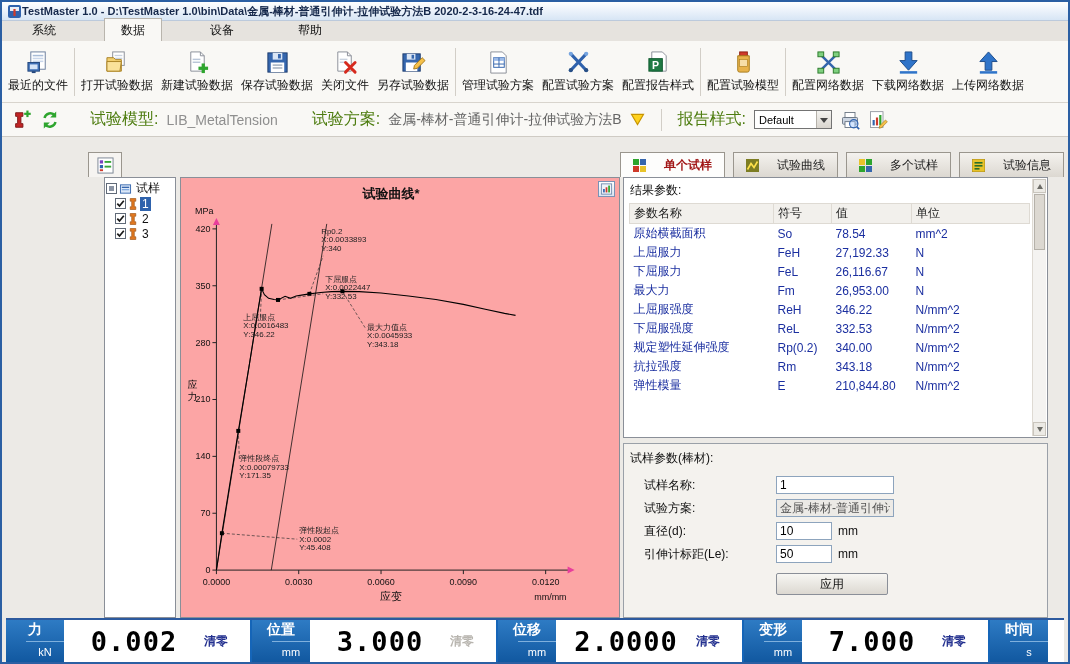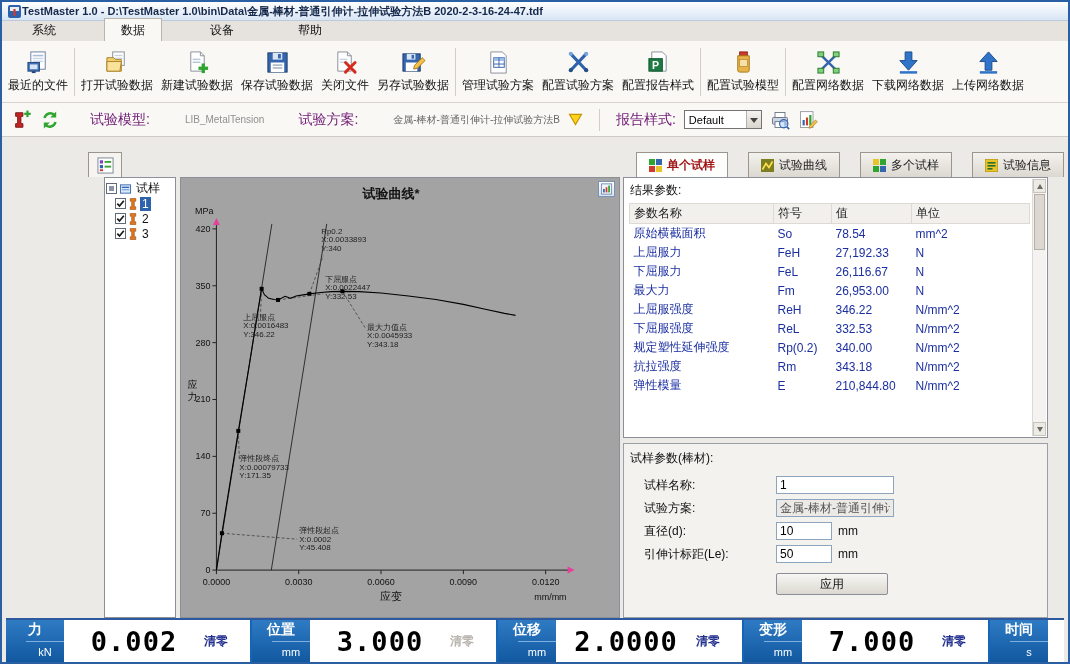--- a/index.html
+++ b/index.html
@@ -17,53 +17,53 @@
 
 #toolbar{height:62px;flex:none;background:#f9f8f5;border-bottom:1px solid #d8d4cd;display:flex;align-items:center;padding:1px 2px;}
 .tbtn{display:flex;flex-direction:column;align-items:center;justify-content:center;gap:2px;padding:2px 4px;height:56px;}
 .ticon{width:25px;height:25px;}
 .ticon svg,.ticon2 svg,.appicon svg,.ltabicon svg,.rtab-icon svg,.cb svg,.titem-icon svg,.warnicon svg,#chart-corner-btn svg{width:100%;height:100%;display:block;}
 .tlabel{font-size:12px;color:#111;white-space:nowrap;}
 .tsep{width:1px;height:48px;background:#d2cec7;margin:0 2px;flex:none;}
 
 #toolbar2{height:34px;flex:none;background:#f9f8f5;border-bottom:1px solid #cfcbc4;display:flex;align-items:center;gap:8px;padding:0 10px;}
 .ticon2{width:20px;height:20px;flex:none;}
-.t2label{font-size:14px;color:#701a75;white-space:nowrap;}
+.t2label{font-size:16px;color:#4d7c0f;white-space:nowrap;}
 .m26{margin-left:22px;}
 .m30{margin-left:26px;}
-.t2value{font-size:10px;color:#8f8f8f;white-space:nowrap;margin-left:27px;}
+.t2value{font-size:14px;color:#8f8f8f;white-space:nowrap;}
 .t2value.dark{color:#666;}
 .warnicon{width:15px;height:13px;flex:none;}
 .vsep{width:1px;height:22px;background:#d2cec7;margin:0 8px;}
 .selectbox{display:flex;align-items:center;width:78px;height:19px;border:1px solid #737373;background:#fff;flex:none;}
 .selval{flex:1;font-size:11px;padding-left:4px;}
 .selarrow{width:15px;height:100%;background:linear-gradient(#f4f3f0,#d9d5ce);border-left:1px solid #b5b1aa;display:flex;align-items:flex-start;justify-content:center;}
 .selarrow::after{content:"";border:4px solid transparent;border-top:5px solid #444;margin-top:7px;}
 #spacer{height:12px;flex:none;}
 
 #tabrow{height:28px;flex:none;display:flex;align-items:flex-end;padding:0 4px 0 86px;}
 #left-tab{width:34px;height:25px;background:#f6f4f1;border:1px solid #9a968e;border-bottom:none;display:flex;align-items:center;justify-content:center;}
 .ltabicon{width:17px;height:17px;}
 #right-tabs{margin-left:auto;display:flex;align-items:flex-end;}
-.rtab{height:25px;display:flex;align-items:center;gap:5px;padding:0 12px;font-size:12px;color:#222;background:linear-gradient(#f4f2ee,#dcd8d1);border:1px solid #9a968e;border-bottom:none;margin-left:20px;white-space:nowrap;}
+.rtab{height:25px;display:flex;align-items:center;gap:18px;padding:0 12px;font-size:12px;color:#222;background:linear-gradient(#f4f2ee,#dcd8d1);border:1px solid #9a968e;border-bottom:none;margin-left:8px;white-space:nowrap;}
 .rtab.active{background:#fdfdfc;color:#a11616;font-weight:bold;}
 .rtab-icon{width:13px;height:13px;flex:none;}
 
 #main{flex:1;display:flex;padding:0 20px;min-height:0;}
 #left-strip{width:82px;flex:none;}
 #tree-panel{width:72px;flex:none;background:#fff;border:1px solid #8a8f98;padding:3px 1px;}
 .tree-root,.tree-item{display:flex;align-items:center;gap:2px;height:15px;font-size:12px;}
 .tree-item{padding-left:9px;}
 .cb{width:11px;height:11px;flex:none;}
 .titem-icon{width:10px;height:12px;flex:none;}
 .tree-root .titem-icon{width:13px;height:12px;}
 .tree-label{padding:0 2px;color:#111;white-space:nowrap;}
 .tree-label.selected{background:#2e62ac;color:#fff;}
 #splitter{width:4px;flex:none;}
-#chart-panel{width:440px;flex:none;background:#a3a3a3;border:1px solid #8a8f98;position:relative;}
+#chart-panel{width:440px;flex:none;background:#fca5a5;border:1px solid #8a8f98;position:relative;}
 #curve-svg{width:100%;height:100%;}
 #chart-corner-btn{position:absolute;top:3px;right:4px;width:17px;height:16px;border:1px solid #7a92b5;background:linear-gradient(#fff,#dbe5f2);padding:1px;}
 #right-col{flex:1;display:flex;flex-direction:column;margin-left:3px;min-width:0;}
 #results-panel{height:261px;flex:none;background:#fff;border:1px solid #8a8f98;position:relative;overflow:hidden;}
 #results-title{font-size:12px;color:#111;padding:4px 6px 4px;}
 #results-table{border-collapse:collapse;margin-left:5px;width:calc(100% - 22px);font-size:12px;table-layout:fixed;}
 #results-table th{text-align:left;font-weight:normal;color:#222;background:#f2f0ec;border:1px solid #dedad3;padding:1px 4px;height:17px;}
 #results-table td{color:#1b2fa0;padding:1px 4px;height:16px;white-space:nowrap;overflow:hidden;}
 #results-table .c0{width:144px;}
 #results-table .c1{width:58px;}

